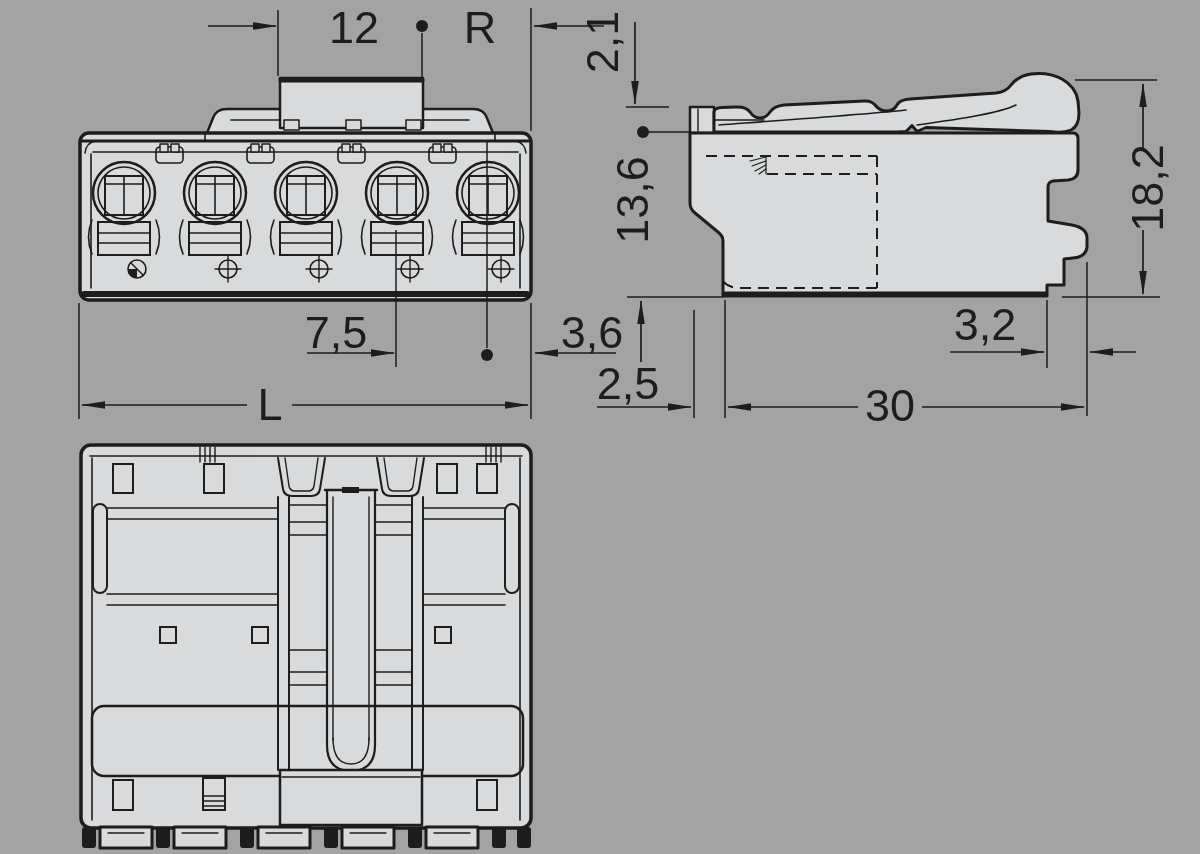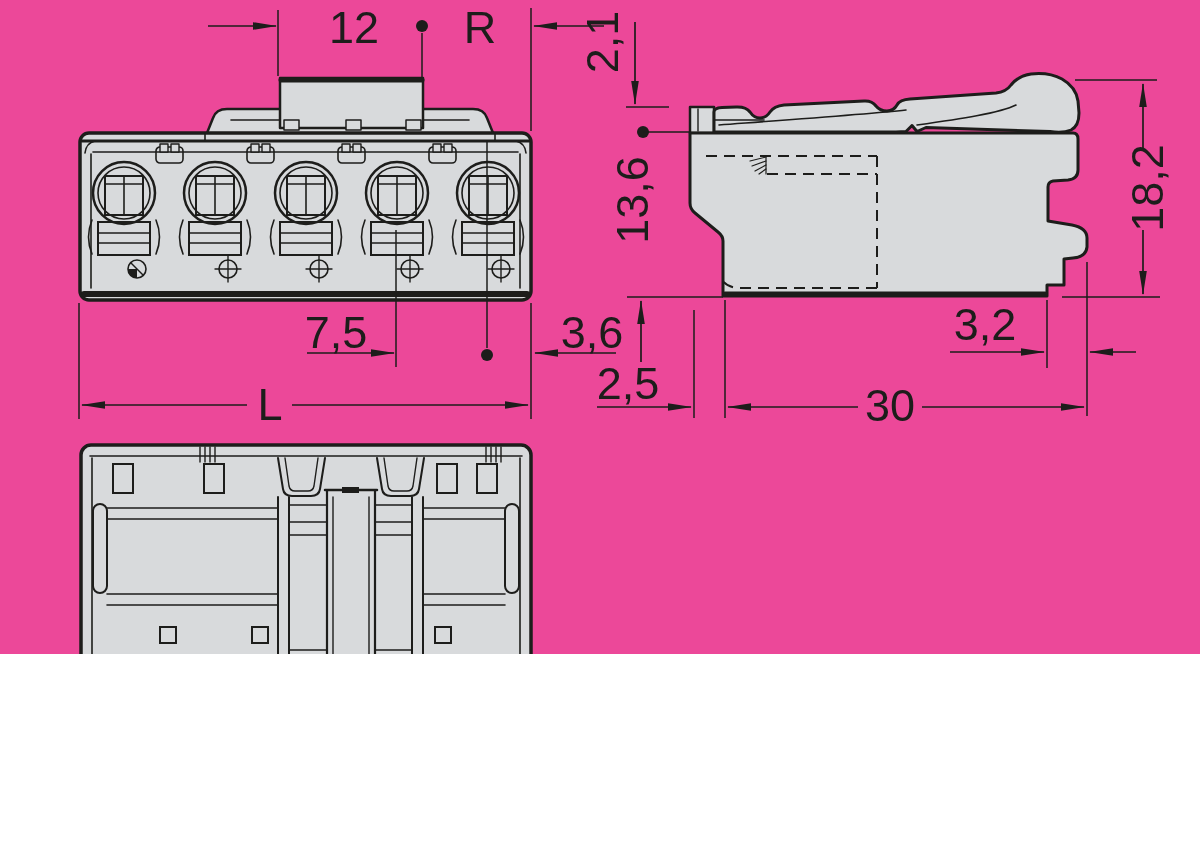--- a/index.html
+++ b/index.html
@@ -1,16 +1,16 @@
 <!DOCTYPE html>
 <html><head>
 <meta charset="utf-8">
 <style>
   html,body{margin:0;padding:0;background:#ffffff;}
-  .stage{position:relative;width:1200px;height:654px;background:#ec4899;overflow:hidden;
+  .stage{position:relative;width:1200px;height:854px;background:#a3a3a3;overflow:hidden;
          font-family:"Liberation Sans",sans-serif;}
   svg{display:block;}
   .part{fill:#d8dadc;stroke:#1d1d1b;stroke-width:3;stroke-linejoin:round;}
   .p25{stroke-width:2.5;}
   .ln{stroke:#1d1d1b;fill:none;stroke-linecap:round;}
   .w12{stroke-width:1.2;} .w14{stroke-width:1.4;} .w16{stroke-width:1.6;}
   .w2{stroke-width:2;} .w22{stroke-width:2.2;} .w25{stroke-width:2.5;}
   .w3{stroke-width:3;} .w35{stroke-width:3.5;} .w5{stroke-width:5;} .w6{stroke-width:6;}
   .dim{stroke:#1d1d1b;stroke-width:1.7;fill:none;}
   .ext{stroke:#1d1d1b;stroke-width:1.5;fill:none;}

